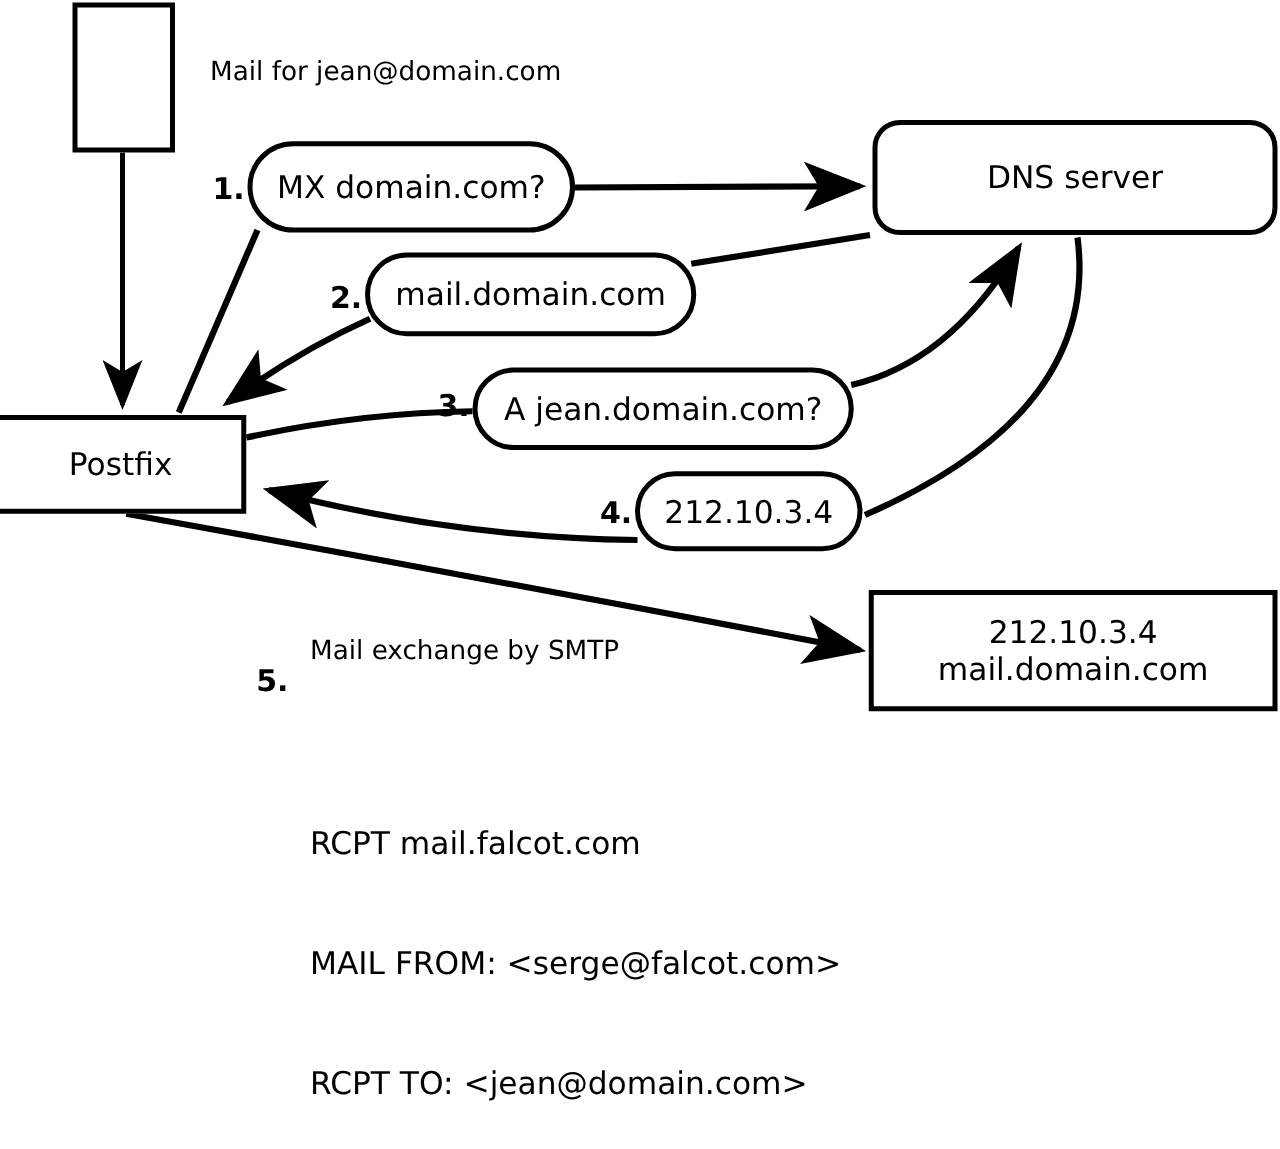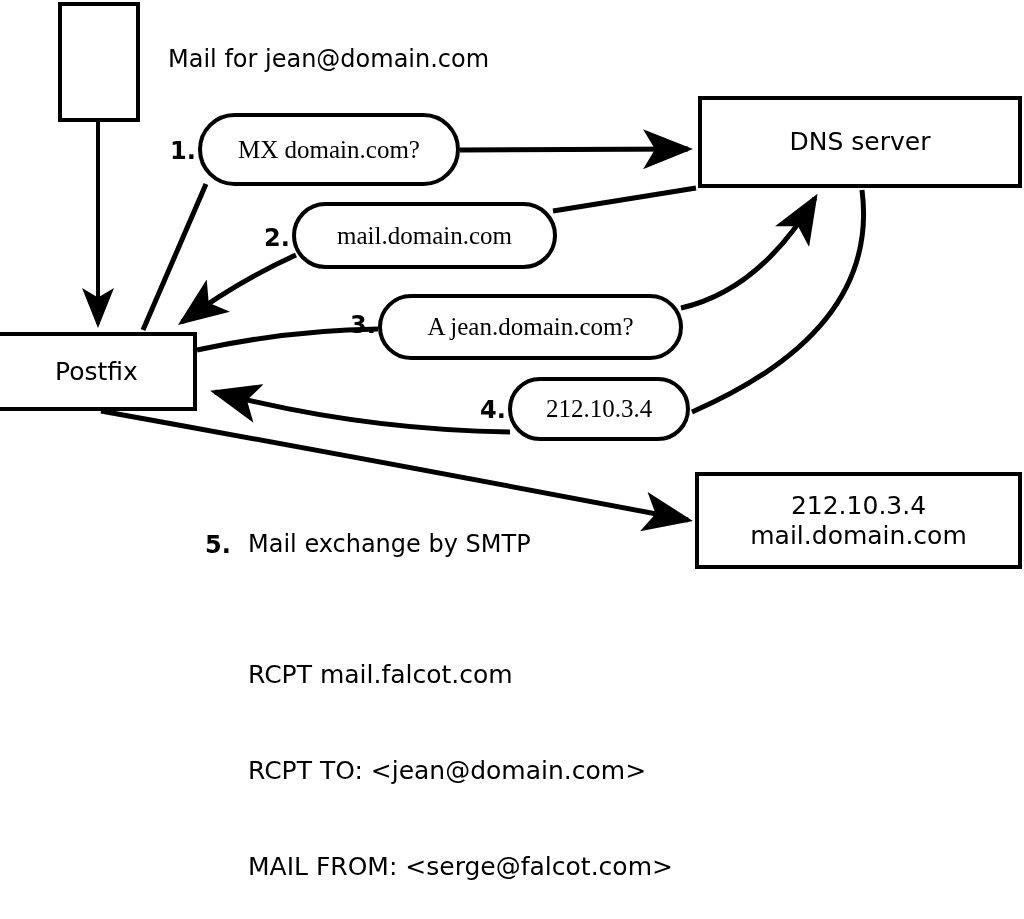--- a/index.html
+++ b/index.html
@@ -44,32 +44,31 @@
     position: absolute;
     box-sizing: border-box;
     border: 4px solid #000000;
     background: #ffffff;
     display: flex;
     align-items: center;
     justify-content: center;
     text-align: center;
     font-size: 25px;
     z-index: 4;
-    font-family: Liberation Serif, serif;
   }
   .step-num {
     position: absolute;
     font-size: 24px;
     font-weight: bold;
     z-index: 5;
     white-space: nowrap;
   }
   .plain-label {
     position: absolute;
-    font-size: 24px;
+    font-size: 21px;
     white-space: nowrap;
     z-index: 5;
   }
   .smtp-block {
     position: absolute;
     font-size: 25px;
     line-height: 32px;
     white-space: pre;
     z-index: 5;
   }
@@ -107,21 +106,21 @@
 
     <path d="M101,411 Q400,465 688,520" fill="none" stroke="#000000" stroke-width="5" marker-end="url(#arrowhead)"></path>
   </svg>
 
   <div class="node-box" style="left:58px; top:2px; width:82px; height:120px;">
     <span></span>
   </div>
 
   <div class="plain-label" style="left:168px; top:45px;">Mail for jean@domain.com</div>
 
-  <div class="node-box" style="left:698px; top:96px; width:324px; height:92px;">
+  <div class="node-box" style="left:698px; top:96px; width:324px; height:92px;border-radius:22px;">
     <span>DNS server</span>
   </div>
 
   <div class="node-box" style="left:-4px; top:332px; width:201px; height:79px;">
     <span>Postfix</span>
   </div>
 
   <div class="node-box" style="left:695px; top:472px; width:327px; height:97px;">
     <span>212.10.3.4</span>
     <span>mail.domain.com</span>
@@ -141,26 +140,26 @@
   <div class="bubble" style="left:378px; top:294px; width:305px; height:66px; border-radius:33px;">
     <span>A jean.domain.com?</span>
   </div>
 
   <div class="step-num" style="left:480px; top:396px;">4.</div>
   <div class="bubble" style="left:508px; top:377px; width:182px; height:64px; border-radius:32px;">
     <span>212.10.3.4</span>
   </div>
 
   <div class="step-num" style="left:205px; top:531px;">5.</div>
-  <div class="plain-label" style="left:248px; top:530px;">Mail exchange by SMTP</div>
+  <div class="plain-label" style="left:248px; top:508px;">Mail exchange by SMTP</div>
 
   <div class="smtp-block" style="left:248px; top:595px;">
     <span class="smtp-line">RCPT mail.falcot.com</span>
+    <span class="smtp-line">MAIL FROM: &lt;serge@falcot.com&gt;</span>
     <span class="smtp-line">RCPT TO: &lt;jean@domain.com&gt;</span>
-    <span class="smtp-line">MAIL FROM: &lt;serge@falcot.com&gt;</span>
     
     
     
     
     
     
     
     
   </div>
 

